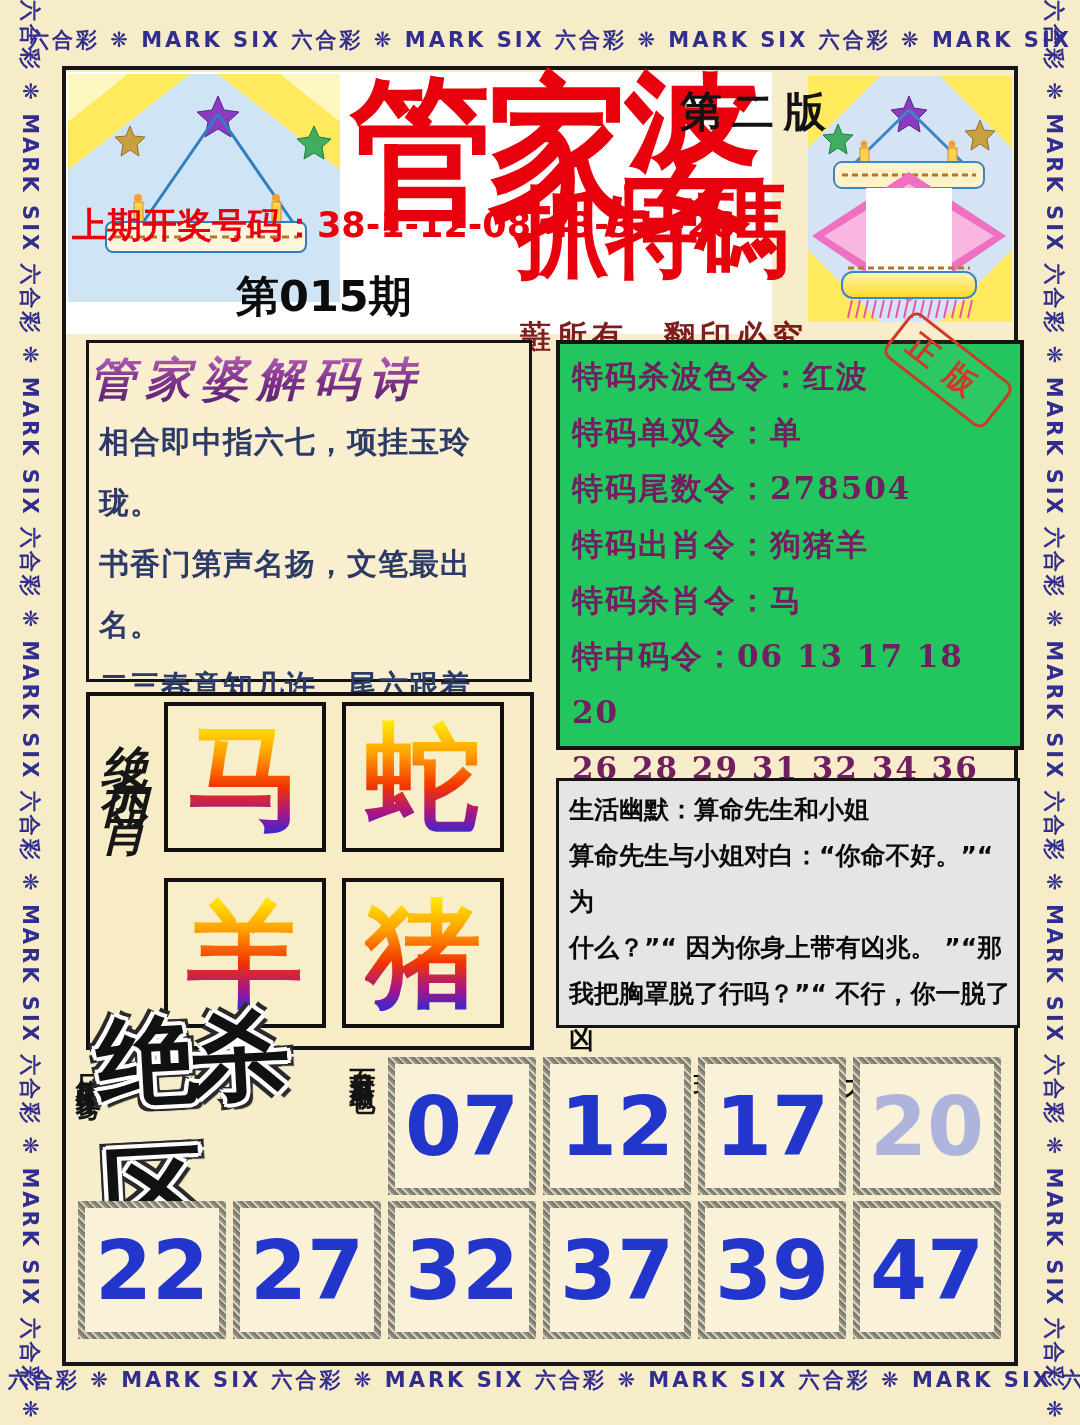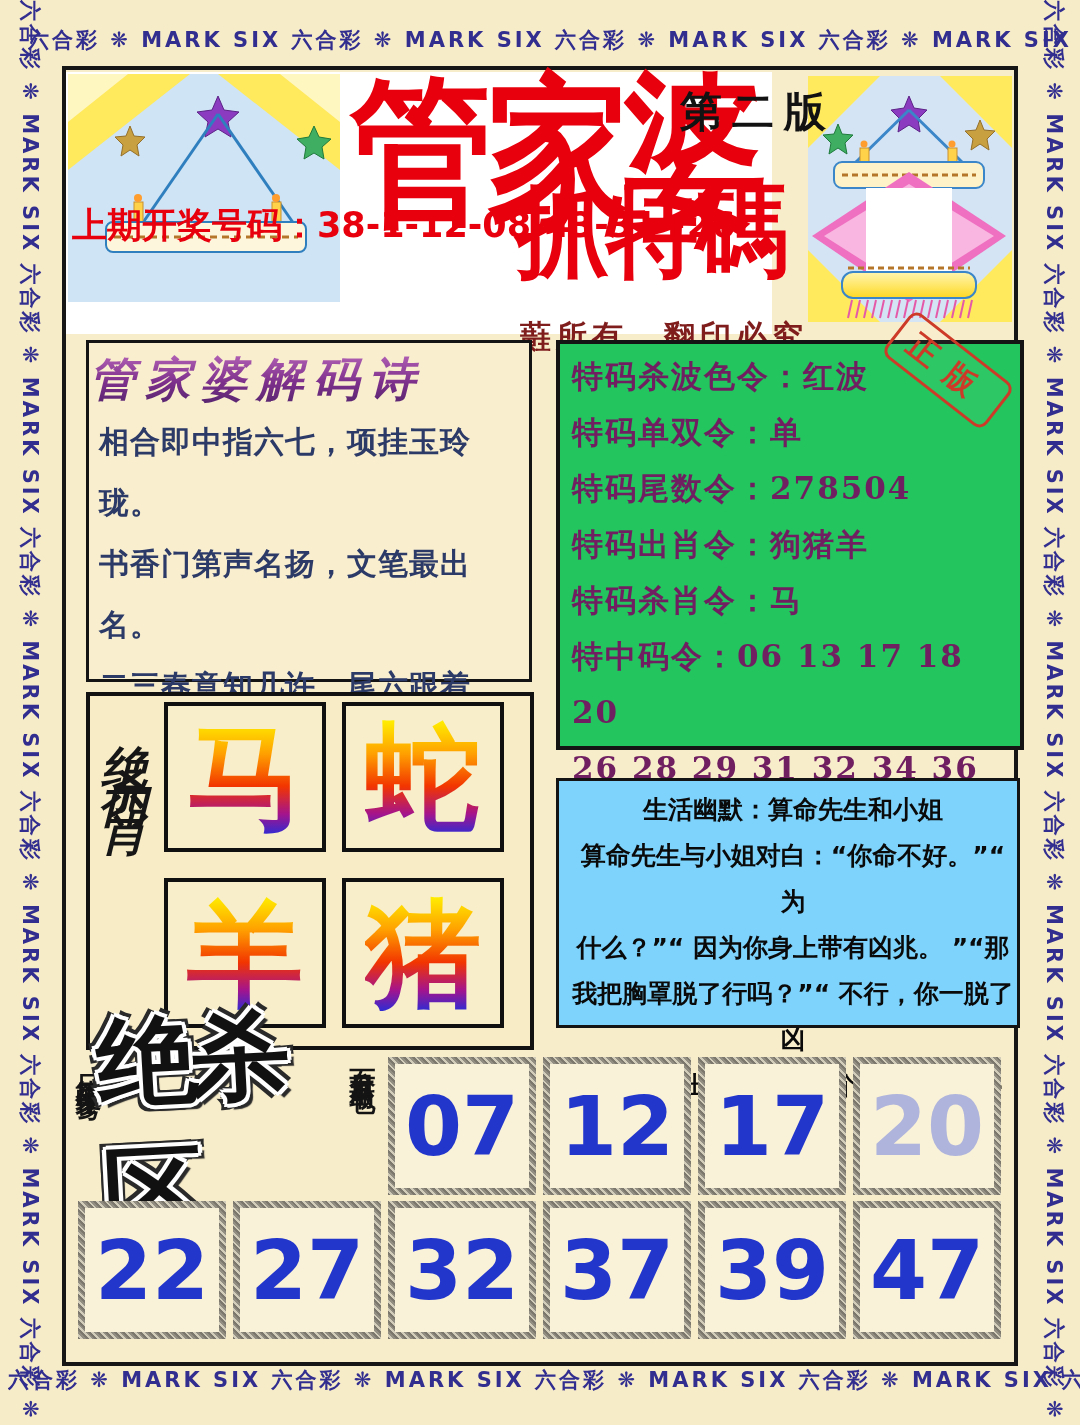--- a/index.html
+++ b/index.html
@@ -49,21 +49,21 @@
                -webkit-background-clip:text;background-clip:text;color:transparent;}
   
   .code-panel{position:absolute;left:556px;top:340px;width:448px;height:398px;border:4px solid #141414;
               background:#22c55e;padding:4px 0 0 12px;}
   .code-line{font:bold 31px "DejaVu Serif",serif;color:#702061;line-height:56px;letter-spacing:2px;}
   .stamp{position:absolute;left:884px;top:342px;transform:rotate(38deg);border:3px solid #cd3a28;
          border-radius:10px;color:#cd3a28;font:bold 31px "DejaVu Serif",serif;padding:4px 14px;
          letter-spacing:16px;background:rgba(255,255,255,0.05);}
   
   .humor-box{position:absolute;left:556px;top:778px;width:448px;height:238px;border:3px solid #141414;
-             background:#7dd3fc;padding:6px 0 0 10px;text-align:center;}
+             background:#e5e5e5;padding:6px 0 0 10px;}
   .humor-line{font:bold 25px "DejaVu Sans",sans-serif;color:#0a0a0a;line-height:46px;}
   
   .vnote{position:absolute;writing-mode:vertical-rl;font:bold 26px "DejaVu Serif",serif;color:#141414;letter-spacing:4px;}
   .note-left{left:72px;top:1054px;height:170px;}
   .note-right{left:346px;top:1048px;height:180px;}
   .kill-title{position:absolute;left:106px;top:1056px;width:240px;height:136px;display:flex;align-items:center;
               justify-content:center;font:900 96px "DejaVu Serif",serif;color:#111;letter-spacing:-8px;
               transform:rotate(-3deg) scaleX(1.05);
               text-shadow:-3px -3px 0 #fff,3px -3px 0 #fff,-3px 3px 0 #fff,3px 3px 0 #fff,
                           0 -4px 0 #fff,0 4px 0 #fff,-4px 0 0 #fff,4px 0 0 #fff,
@@ -159,20 +159,21 @@
           <line x1="164" y1="224" x2="160" y2="242"></line>
       </g>
     </svg>
   </div>
 
   <div class="title-main">管家婆</div>
   <div class="edition">第二版</div>
   <div class="subtitle">抓特碼</div>
   <div class="copyright">蘳所有　翻印必究</div>
   <div class="last-draw">上期开奖号码：38-1-12-08-43-31+26</div>
+  <div class="issue">第015期</div>
 
   <div class="poem-box">
     <div class="poem-title">管家婆解码诗</div>
     <div>
         <div class="poem-line">相合即中指六七，项挂玉玲珑。</div>
         <div class="poem-line">书香门第声名扬，文笔最出名。</div>
         <div class="poem-line">二三春意知几许，尾六跟着来。</div>
         <div class="poem-line">半夜三更偷东西，一开一五定。</div>
       </div>
     <div class="gift-line">送码：16 20 25 33 35 47 48</div>

